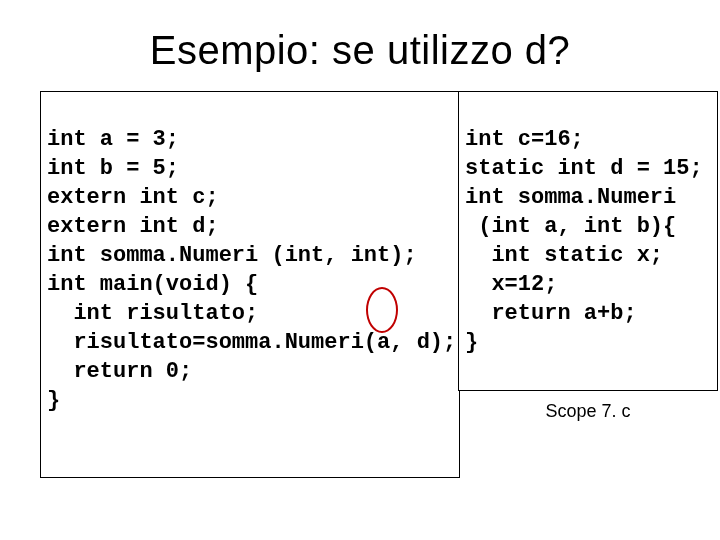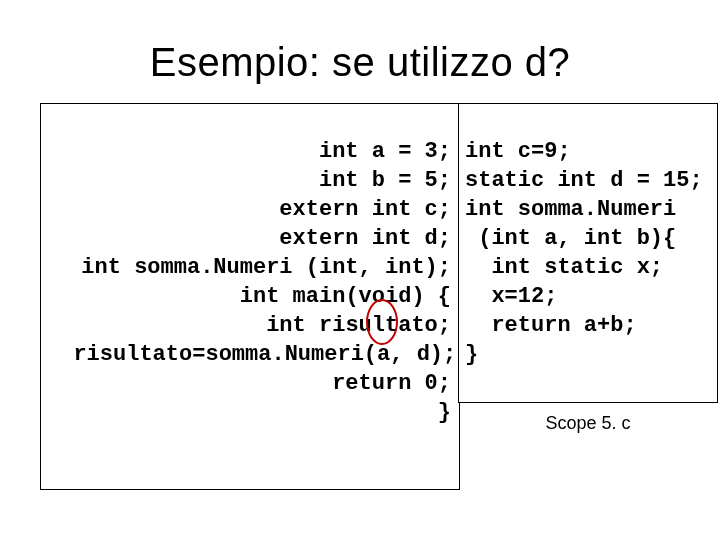--- a/index.html
+++ b/index.html
@@ -9,21 +9,21 @@
     width: 720px;
     height: 540px;
     background: #fff;
     font-family: Arial, Helvetica, sans-serif;
     color: #000;
   }
   .slide {
     position: relative;
     width: 720px;
     height: 540px;
-    padding: 32px 40px 0 40px;
+    padding: 20px 40px 0 40px;
   }
   .title {
     text-align: center;
     font-size: 40px;
     font-weight: 400;
     margin: 8px 0 18px 0;
     letter-spacing: 0.5px;
   }
   .columns {
     display: flex;
@@ -37,21 +37,20 @@
     font-size: 22px;
     line-height: 1.32;
     white-space: pre;
     padding: 4px 8px 4px 6px;
     background: #fff;
     position: relative;
   }
   .left {
     width: 420px;
     margin-right: -2px;
-    text-align: right;
   }
   .right {
     width: 260px;
   }
   .caption {
     font-family: Arial, Helvetica, sans-serif;
     font-weight: 400;
     font-size: 18px;
     text-align: center;
     margin-top: 10px;
@@ -86,26 +85,26 @@
   int risultato;
   risultato=somma.Numeri(a, d);
   return 0;
 }</span>
         <div class="ellipse" style="left:325px; top:195px;"></div>
       </div>
     </div>
 
     <div class="rightcol">
       <div class="codebox right">
-<span>int c=9;
+<span>int c=16;
 static int d = 15;
 int somma.Numeri
  (int a, int b){
   int static x;
   x=12;
   return a+b;
 }</span>
       </div>
-      <div class="caption">Scope 5. c</div>
+      <div class="caption">Scope 7. c</div>
     </div>
 
   </div>
 </div>
 
 </body></html>

